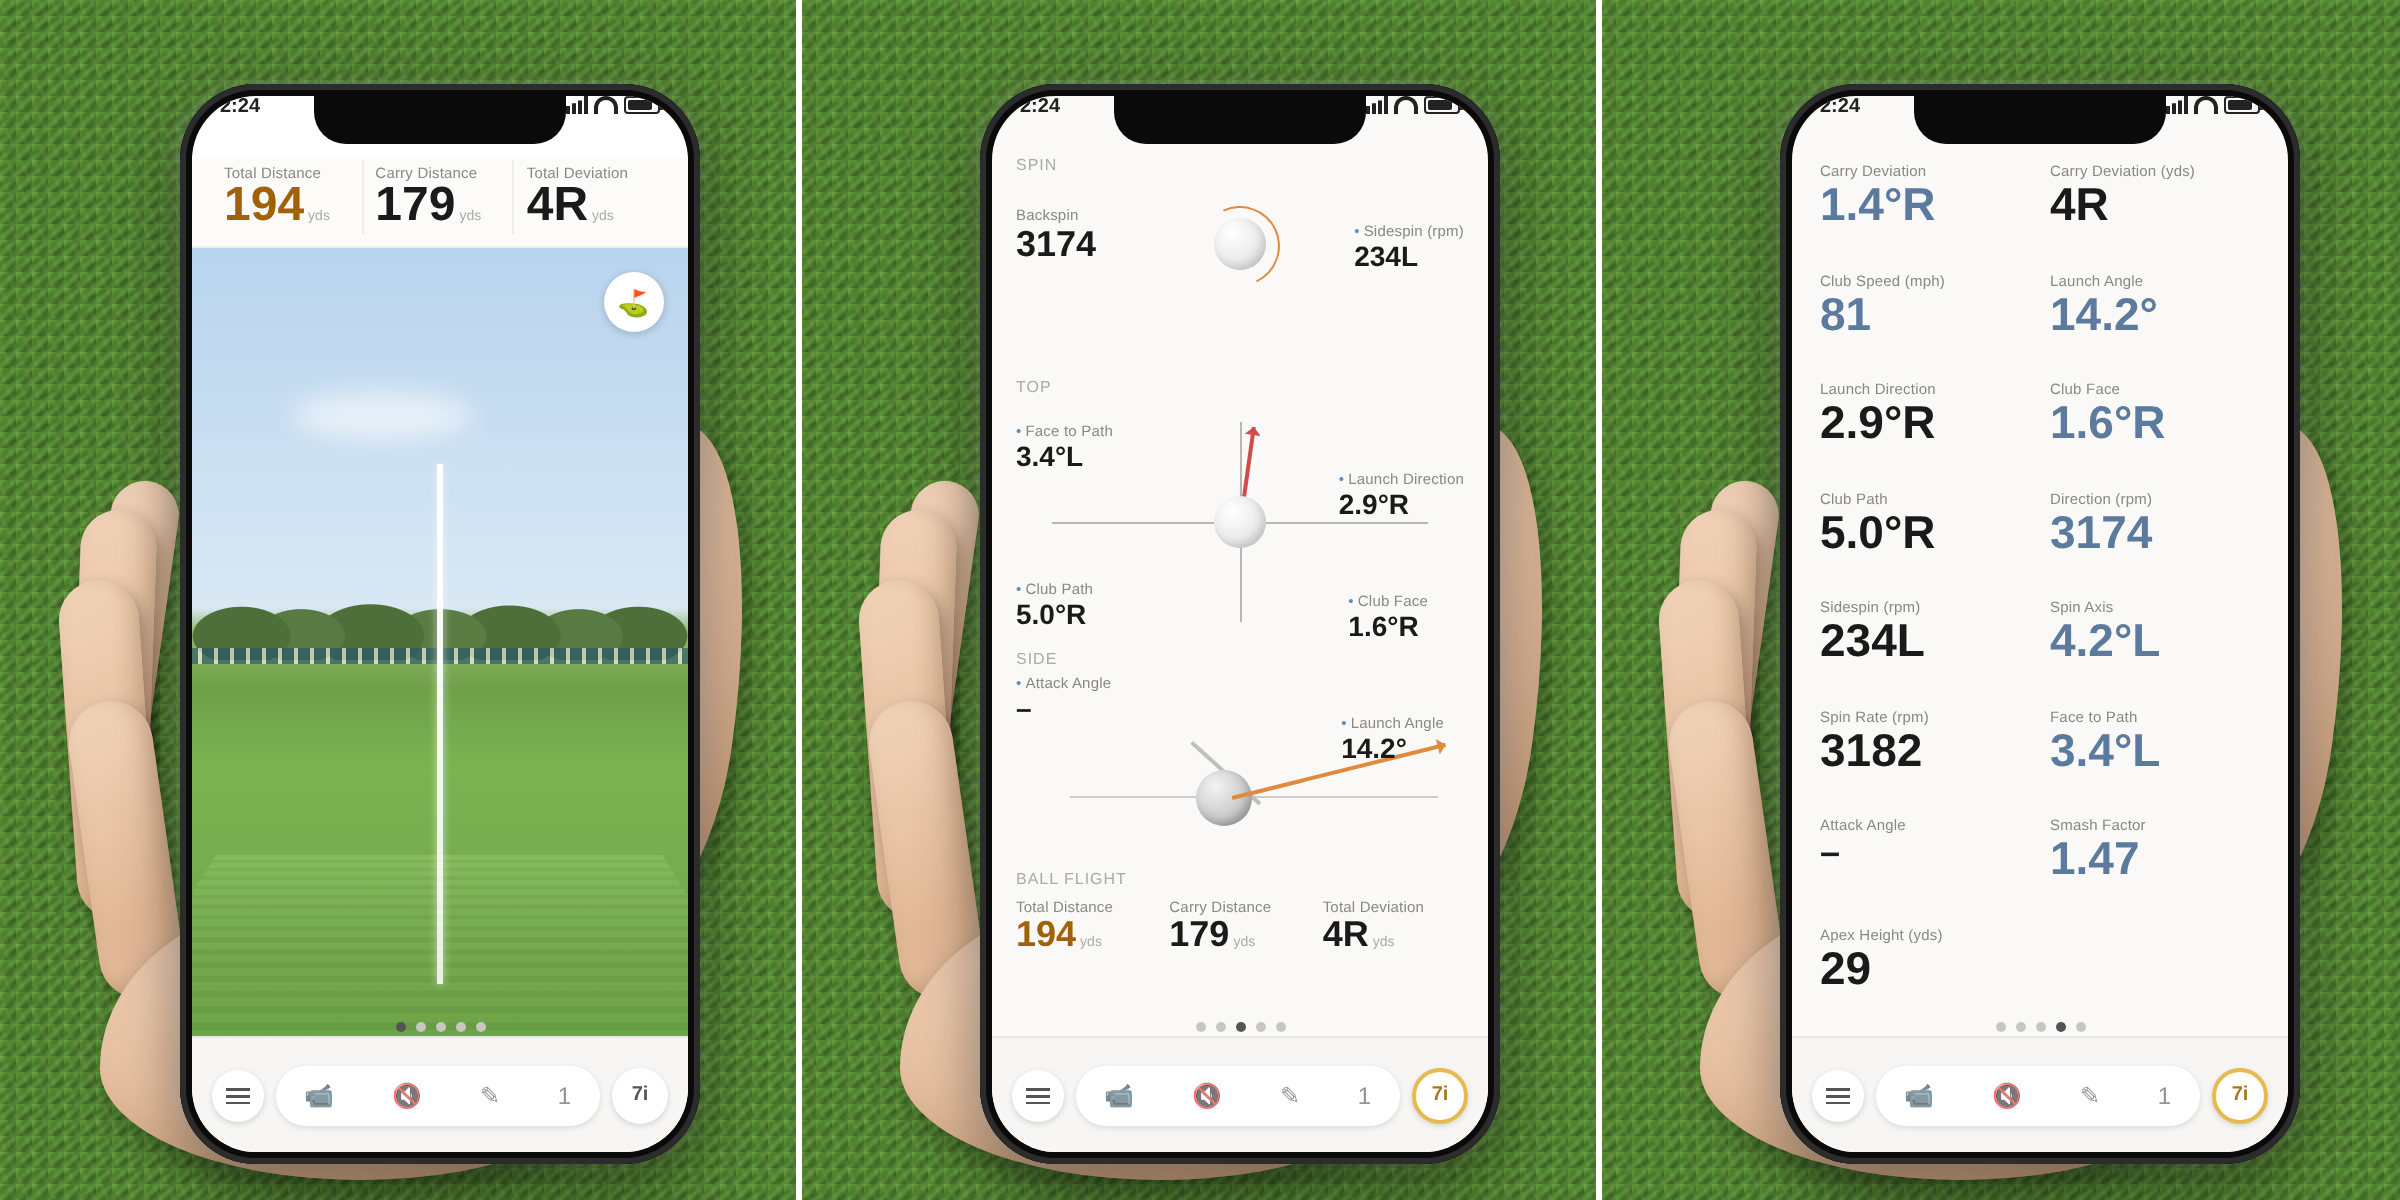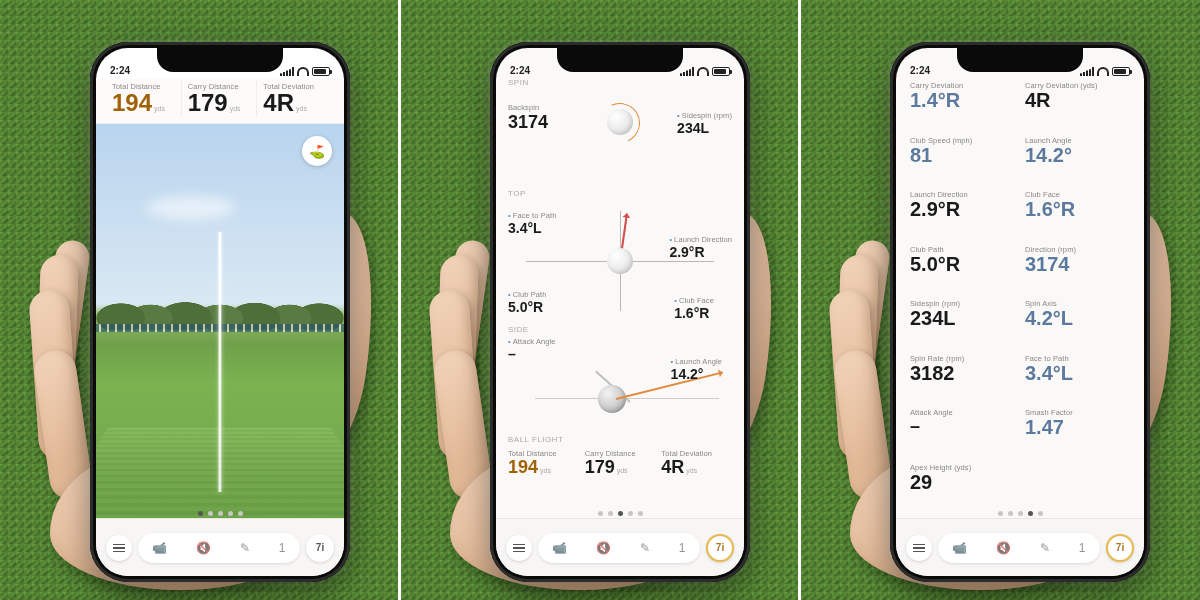--- a/index.html
+++ b/index.html
@@ -123,21 +123,21 @@
     z-index: 50;
   }
   .status-bar {
     position: absolute;
     top: 0;
     left: 0;
     right: 0;
     height: 28px;
     display: flex;
     justify-content: space-between;
-    align-items: flex-end;
+    align-items: flex-start;
     padding: 0 14px;
     font-size: 10px;
     font-weight: 600;
     color: #222;
     z-index: 40;
   }
   .status-right { display: flex; gap: 3px; align-items: center; }
   .signal, .wifi, .battery { display: inline-block; }
   .signal { width: 14px; height: 9px; background:
     linear-gradient(to right, #222 0 2px, transparent 2px 3px, #222 3px 5px, transparent 5px 6px, #222 6px 8px, transparent 8px 9px, #222 9px 11px, transparent 11px 12px, #222 12px 14px);
@@ -296,21 +296,21 @@
   
   .phone3 .screen { background:#faf9f7; }
   .stat-grid {
     position:absolute; inset:30px 0 58px 0;
     display:grid; grid-template-columns: 1fr 1fr;
     grid-auto-rows: minmax(38px,auto);
     column-gap:6px; row-gap:0;
     padding: 2px 12px;
   }
   .stat { padding:1px 2px 2px 2px; }
-  .stat .v { font-size:20px; font-weight:600; color:#1a1a1a; line-height:1.05; }
+  .stat .v { font-size:23px; font-weight:600; color:#1a1a1a; line-height:1.05; }
   .stat.dim .v { color:#5b7a9e; }
   .stat .dash { font-size:18px; font-weight:700; color:#1a1a1a; }
 
 </style>
 </head>
 <body>
 
 <div class="grass-bg"></div>
 
 <div class="panel p1">

